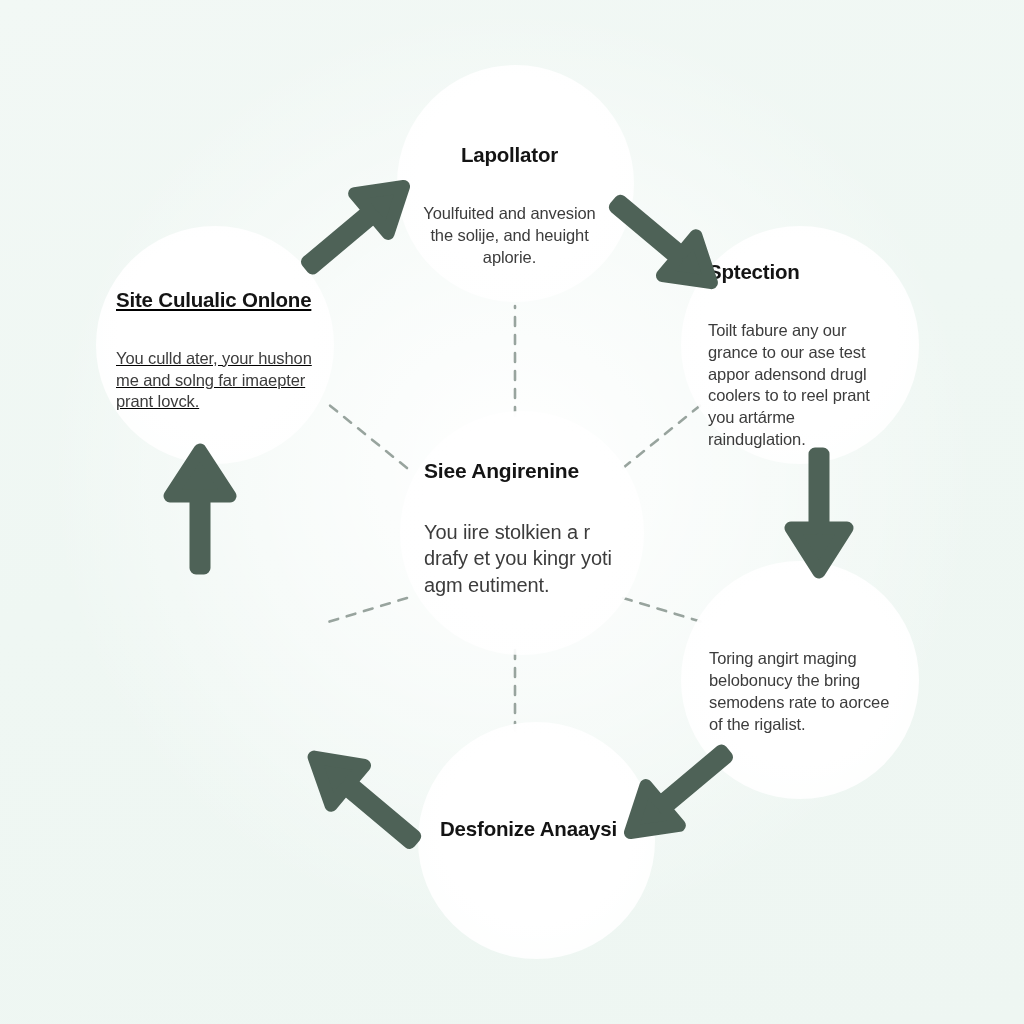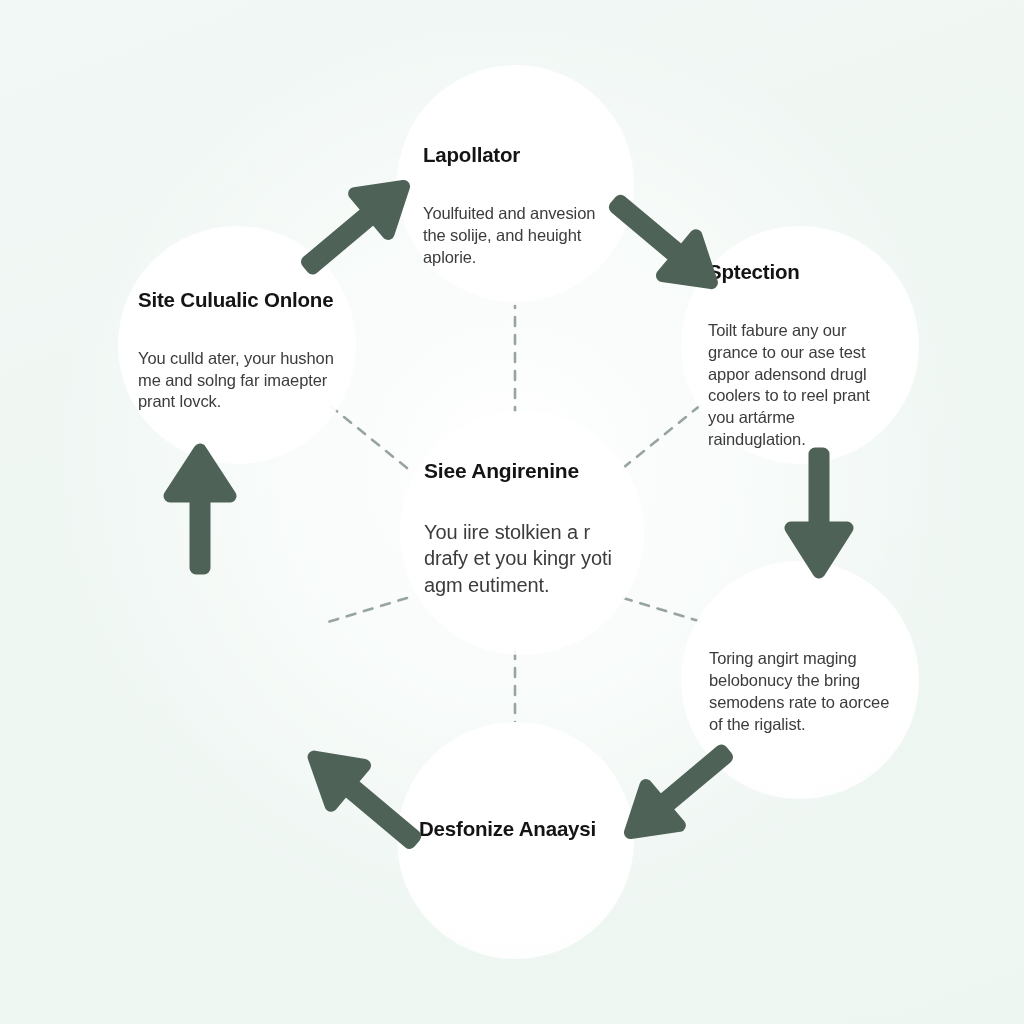--- a/index.html
+++ b/index.html
@@ -30,26 +30,26 @@
   .node .body{
     font-size:16.5px;color:#3c3c3c;line-height:1.33;letter-spacing:-0.1px;margin-top:36px;
   }
   .node.center .title{font-size:21px;}
   .node.center .body{font-size:20px;}
 
   
   #n-top      {left:397px; top: 65px; width:237px;height:237px; padding:0 38px 0 26px;}
   #n-topright {left:681px; top:226px; width:238px;height:238px; padding:0 26px 0 27px;}
   #n-botright {left:681px; top:561px; width:238px;height:238px; padding:0 24px 0 28px;}
-  #n-bottom   {left:397px; top:722px; width:237px;height:237px; padding:0 32px 0 22px;}
+  #n-bottom   {left:418px; top:722px; width:237px;height:237px; padding:0 32px 0 22px;}
   #n-botleft  {left:104px; top:561px; width:238px;height:238px; padding:0 28px 0 22px;}
-  #n-topleft  {left:118px; top:226px; width:238px;height:238px; padding:0 22px 0 20px;}
+  #n-topleft  {left:96px; top:226px; width:238px;height:238px; padding:0 22px 0 20px;text-decoration:underline;}
   #n-center   {left:400px; top:411px; width:244px;height:244px; padding:0 30px 0 24px;}
 
-  #n-top      .wrap{margin-top:46px;}
+  #n-top      .wrap{margin-top:46px;text-align:center;}
   #n-topright .wrap{margin-top:22px;}
   #n-botright .wrap{margin-top:-12px;}
   #n-bottom   .wrap{margin-top:-18px;}
   #n-botleft  .wrap{margin-top:-12px;}
   #n-topleft  .wrap{margin-top:12px;}
   #n-center   .wrap{margin-top:-8px;}
 
   svg.layer{position:absolute;left:0;top:0;width:1024px;height:1024px;}
   svg#dashes{z-index:1;}
   svg#arrows{z-index:3;}

